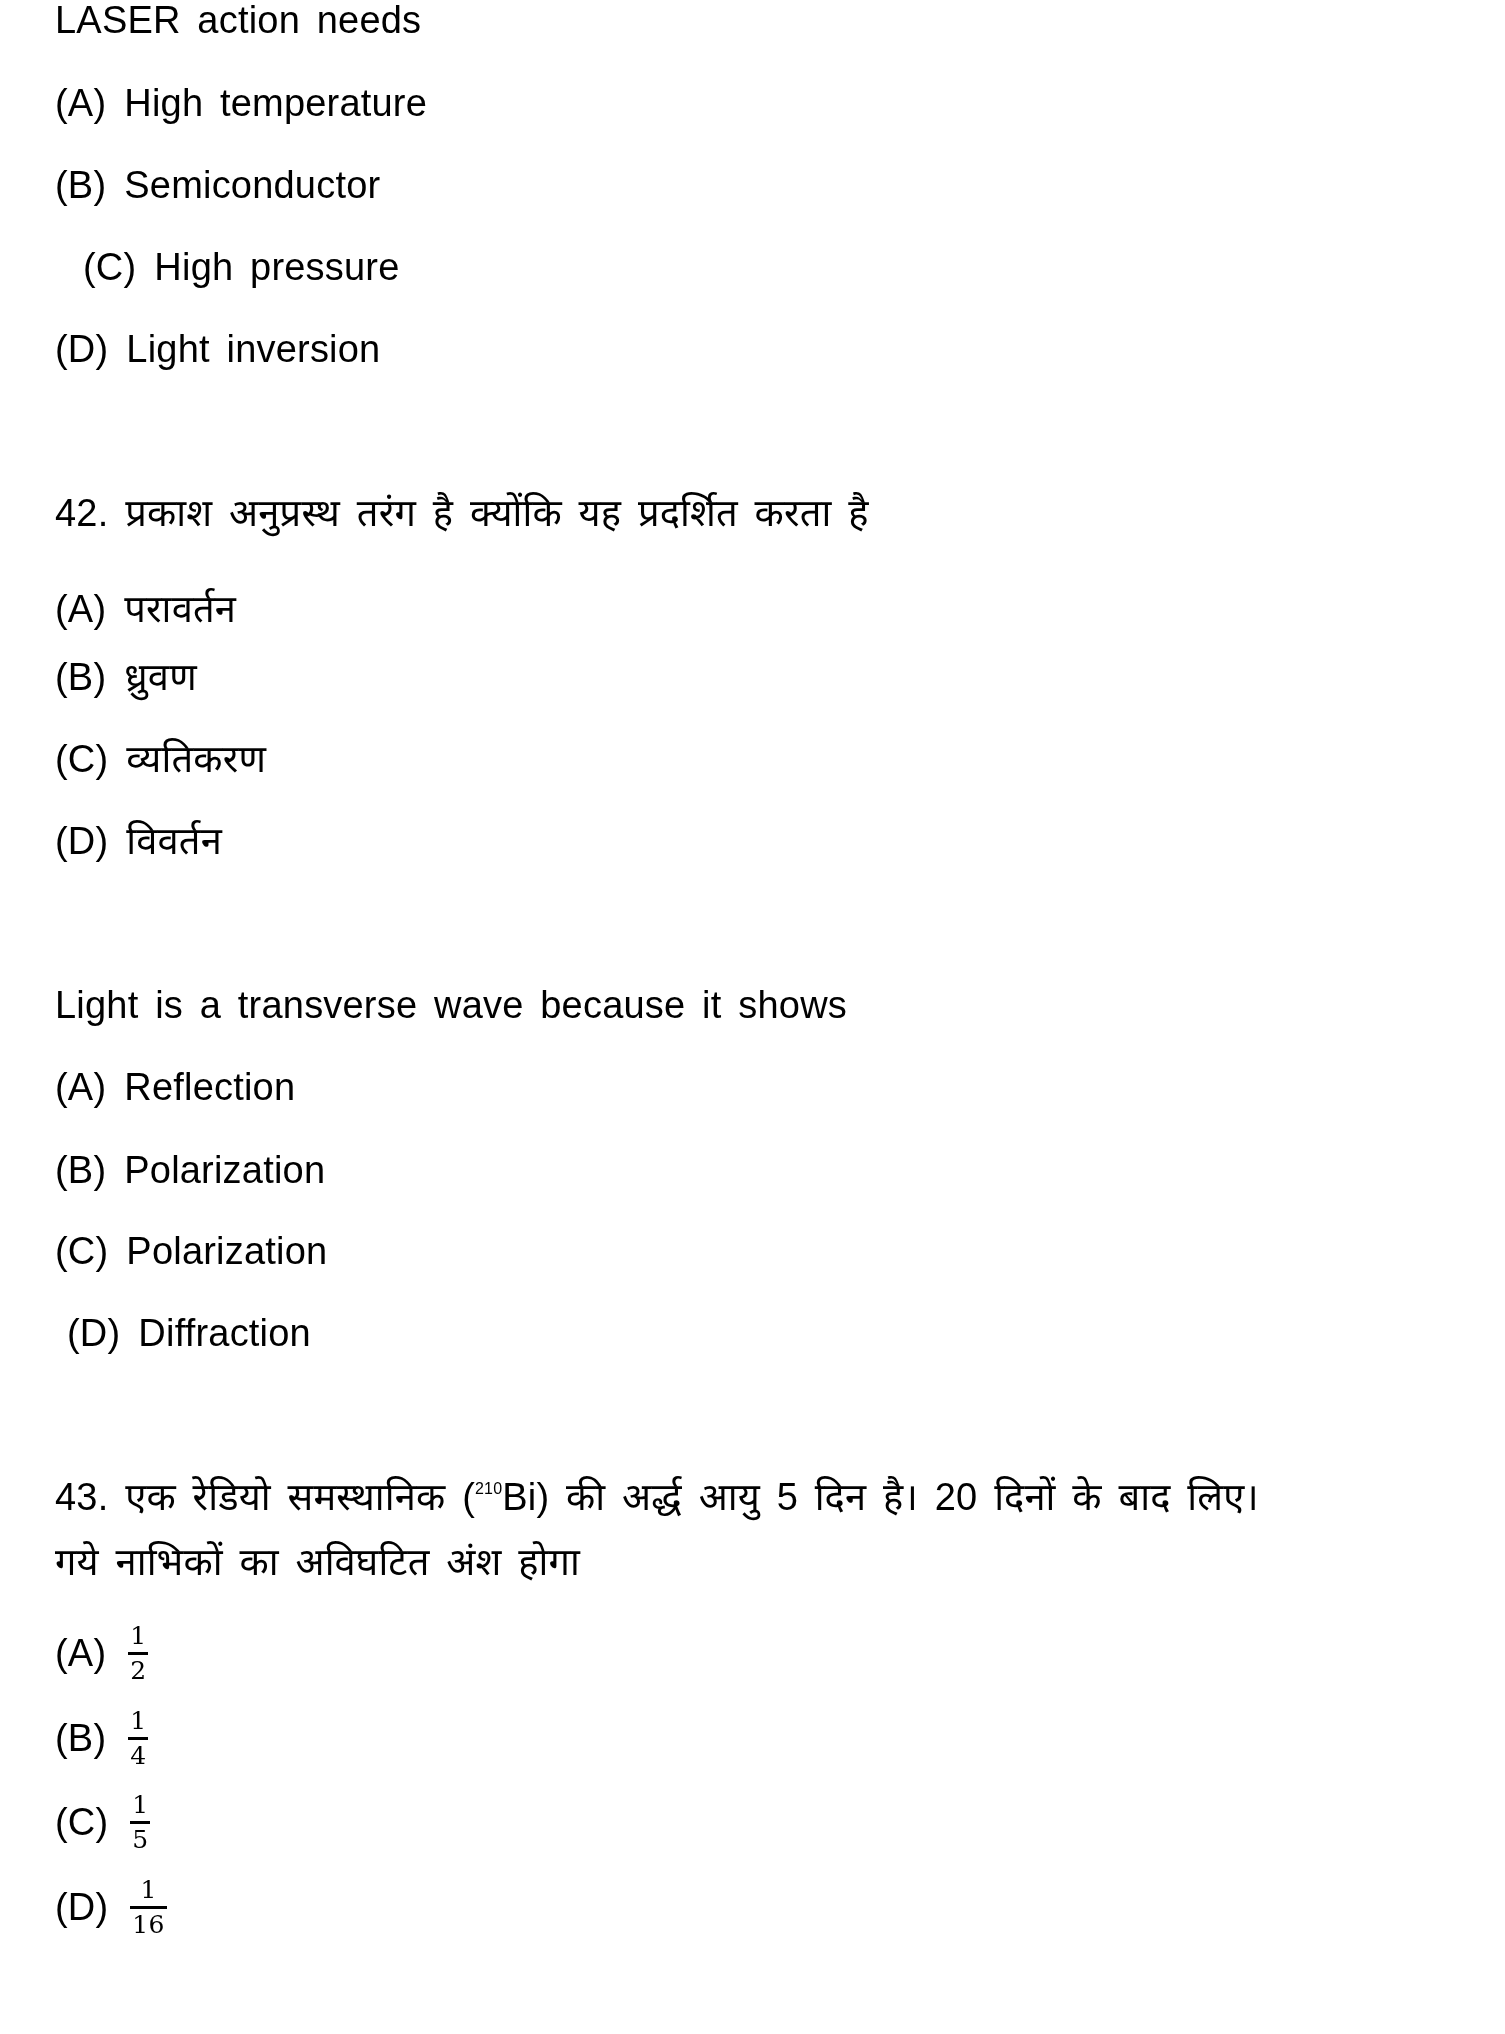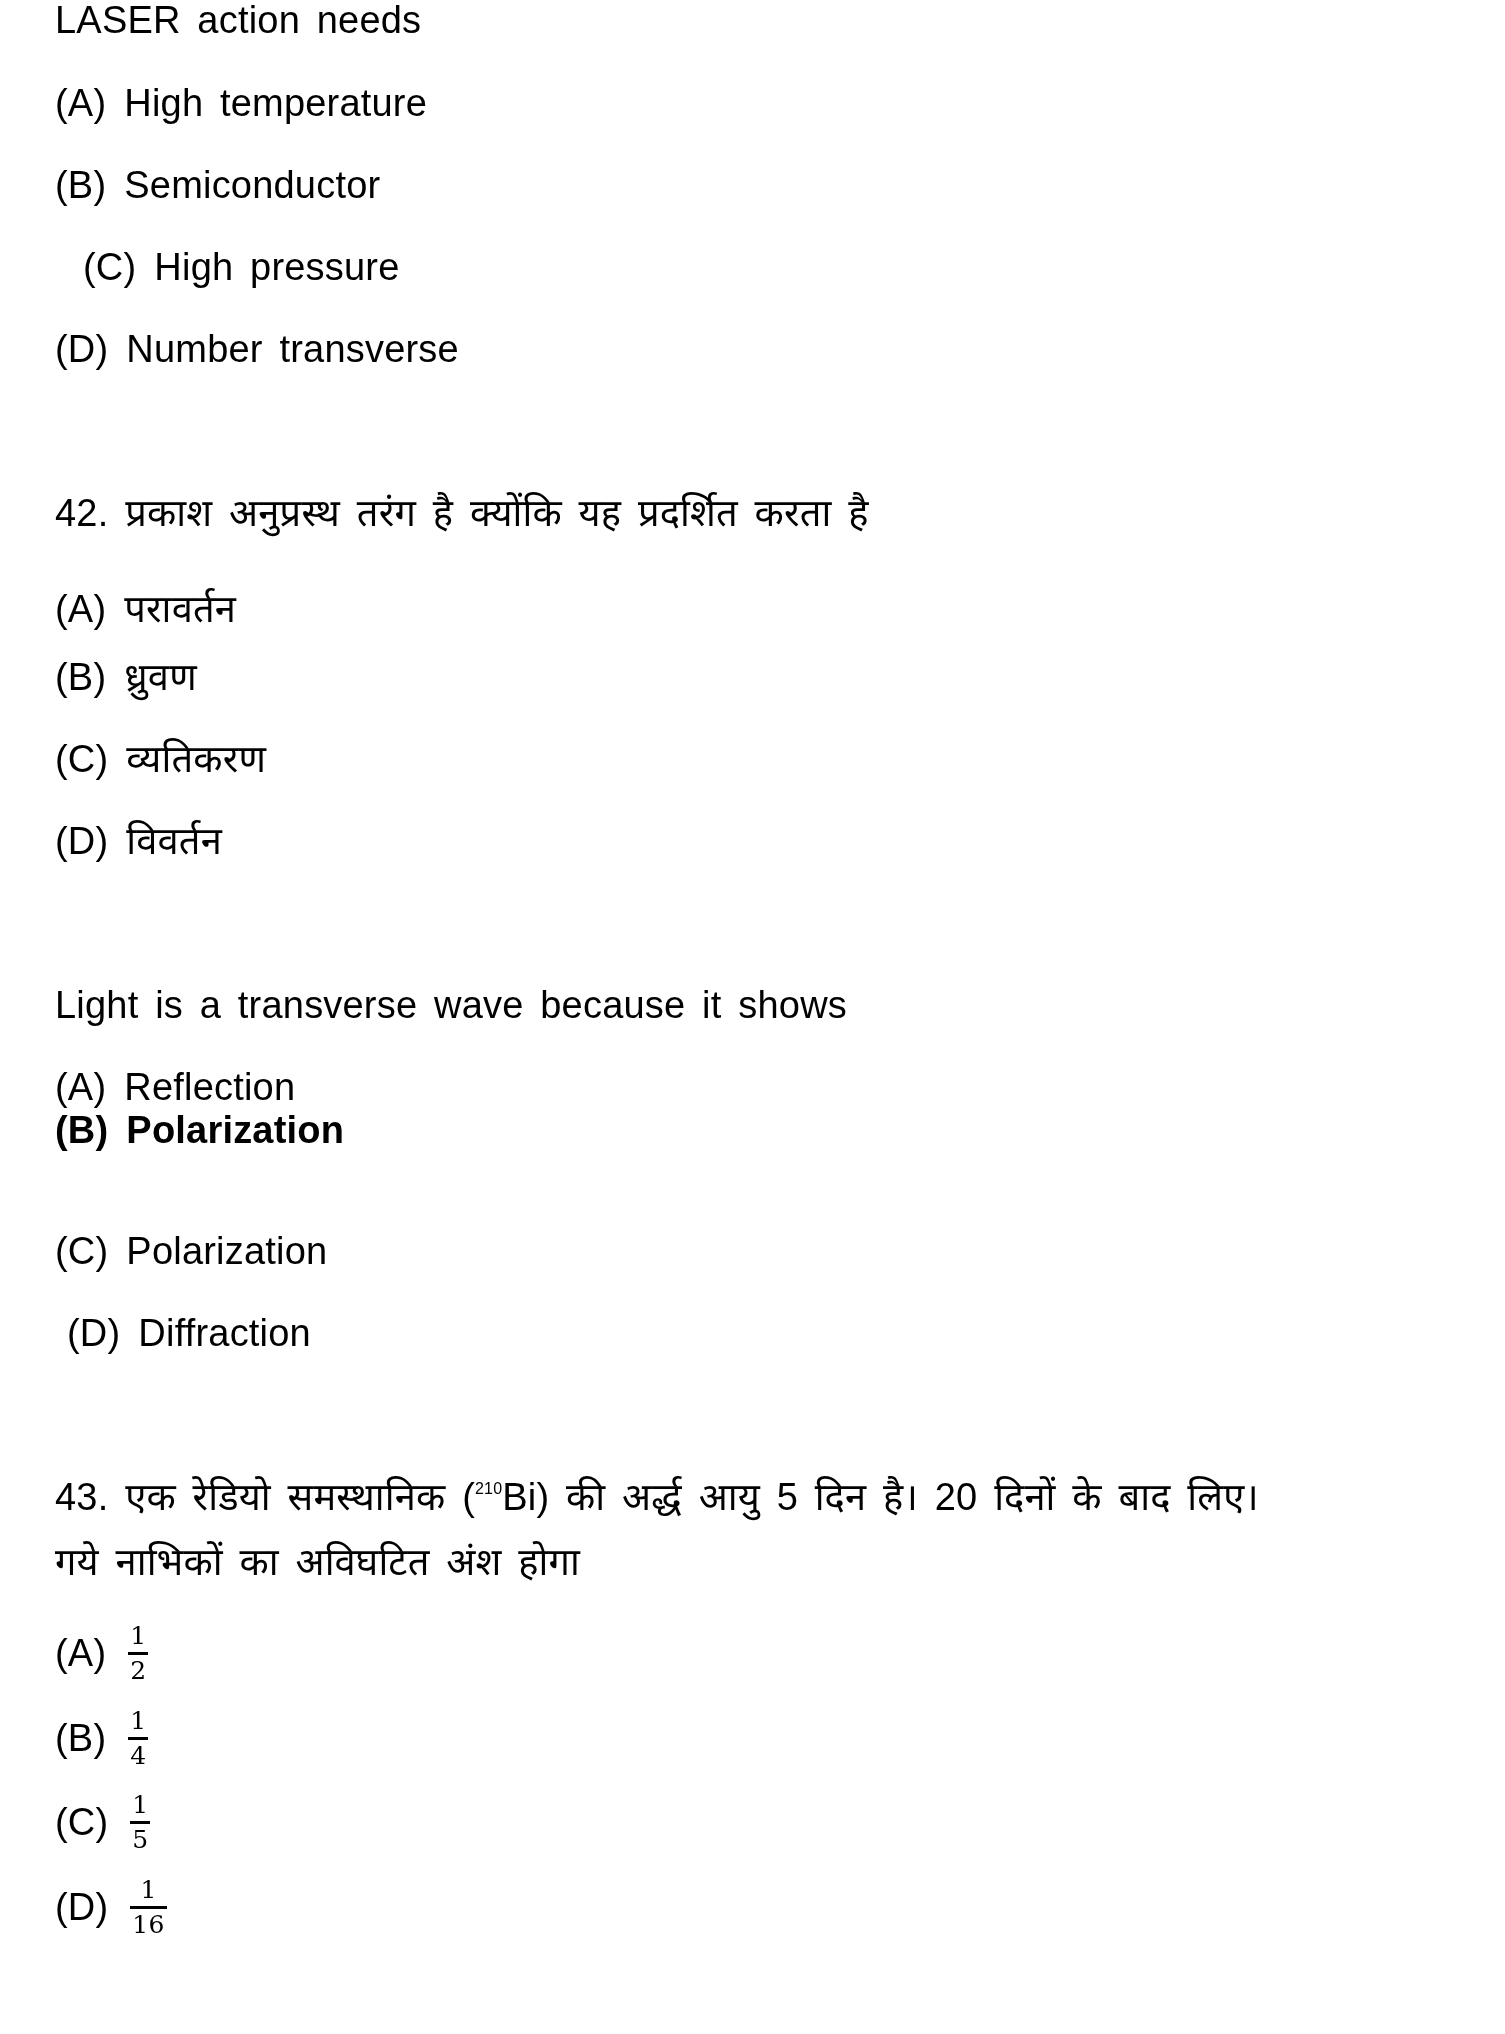--- a/index.html
+++ b/index.html
@@ -67,21 +67,21 @@
 <div class="line" style="top:79px;">
   <span class="opt-label">(A)</span><span>High temperature</span>
 </div>
 <div class="line" style="top:161px;">
   <span class="opt-label">(B)</span><span>Semiconductor</span>
 </div>
 <div class="line" style="top:243px;margin-left:28px;">
   <span class="opt-label">(C)</span><span>High pressure</span>
 </div>
 <div class="line" style="top:325px;">
-  <span class="opt-label">(D)</span><span>Number transverse</span>
+  <span class="opt-label">(D)</span><span>Light inversion</span>
 </div>
 
 <div class="line" style="top:489px;">
   <span>42.</span>
   <span>प्रकाश अनुप्रस्थ तरंग है क्योंकि यह प्रदर्शित करता है</span>
 </div>
 <div class="line" style="top:585px;text-align:right;">
   <span class="opt-label">(A)</span><span>परावर्तन</span>
 </div>
 <div class="line" style="top:653px;">
@@ -93,21 +93,21 @@
 <div class="line" style="top:817px;">
   <span class="opt-label">(D)</span><span>विवर्तन</span>
 </div>
 
 <div class="line" style="top:981px;">
   <span>Light is a transverse wave because it shows</span>
 </div>
 <div class="line" style="top:1063px;">
   <span class="opt-label">(A)</span><span>Reflection</span>
 </div>
-<div class="line" style="top:1106px;font-weight:bold;">
+<div class="line" style="top:1146px;">
   <span class="opt-label">(B)</span><span>Polarization</span>
 </div>
 <div class="line" style="top:1227px;">
   <span class="opt-label">(C)</span><span>Polarization</span>
 </div>
 <div class="line" style="top:1309px;margin-left:12px;">
   <span class="opt-label">(D)</span><span>Diffraction</span>
 </div>
 
 <div class="line" style="top:1473px;">

